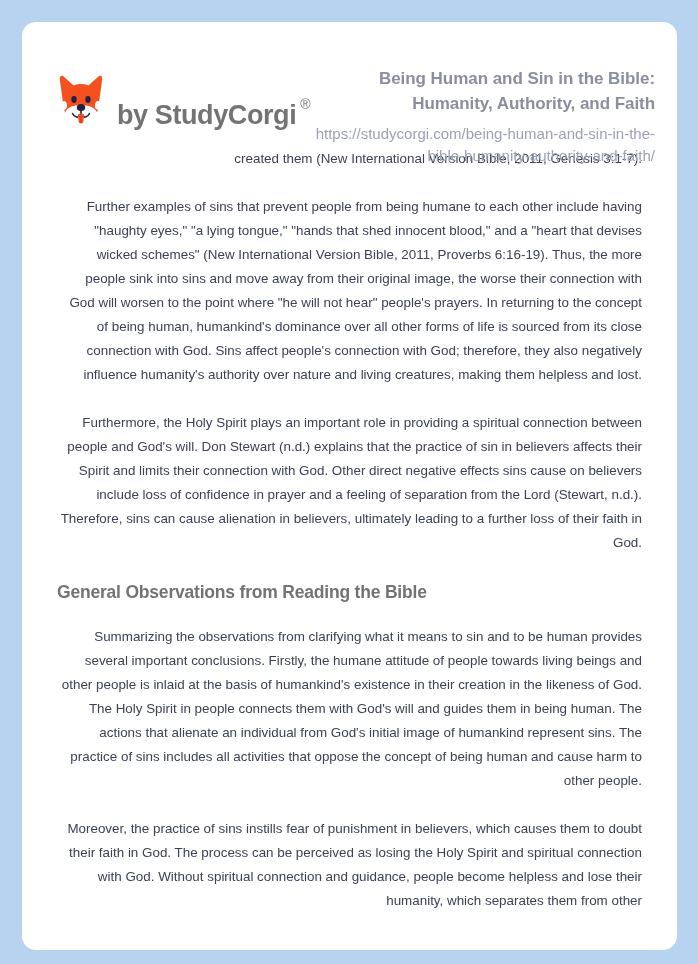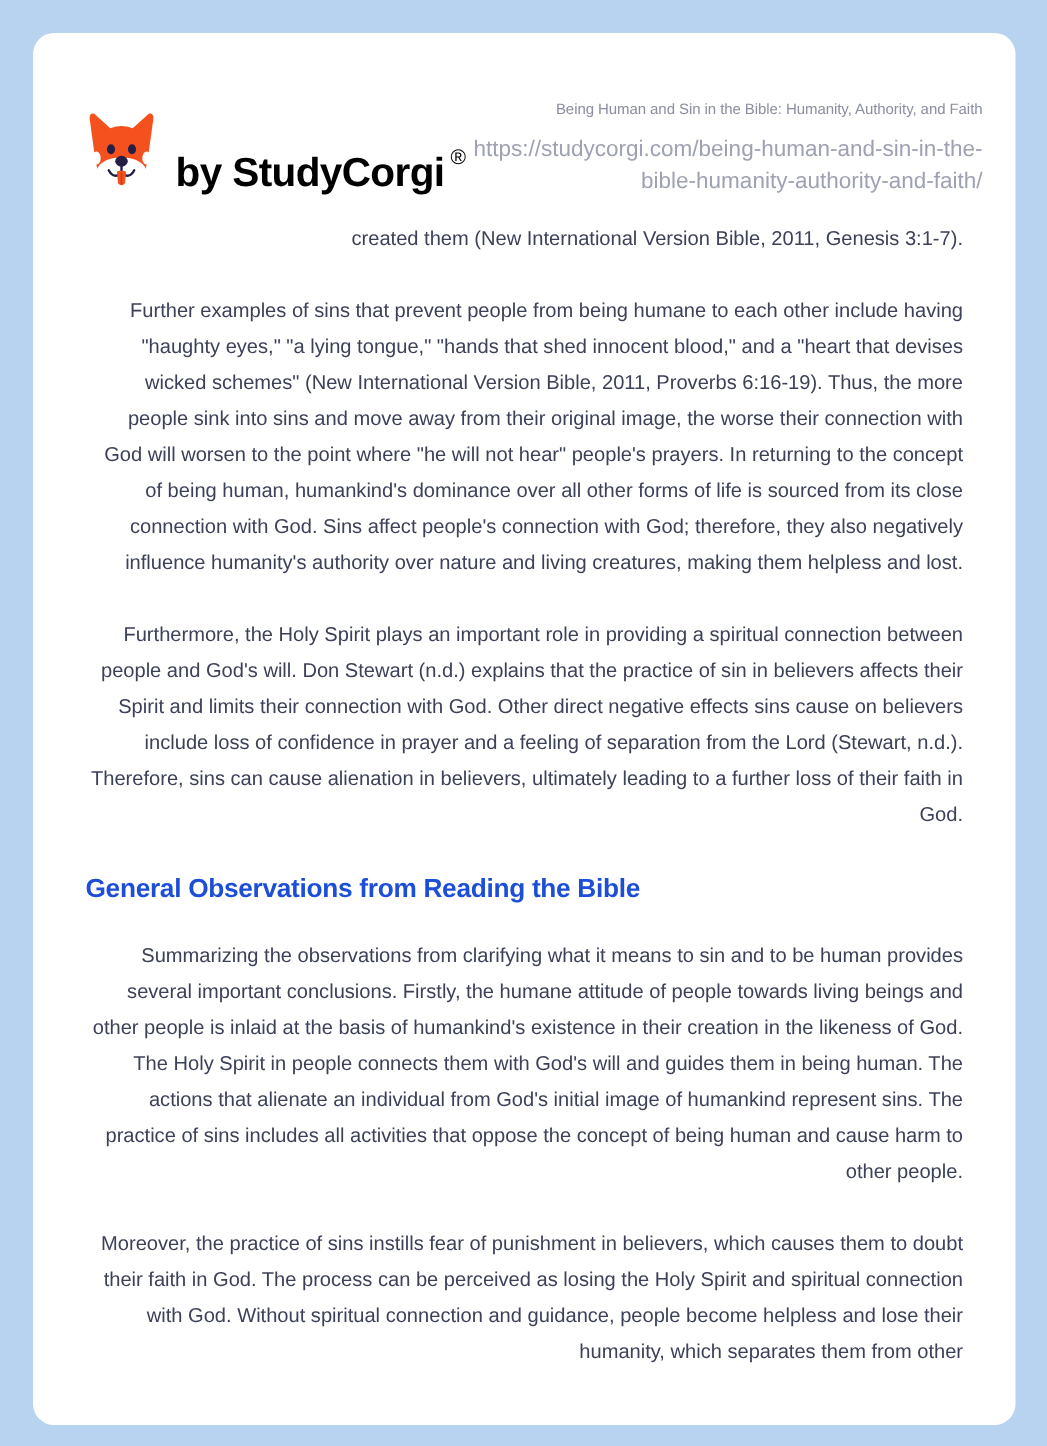--- a/index.html
+++ b/index.html
@@ -52,21 +52,21 @@
 
   #corgi-logo {
     width: 46px;
     height: 52px;
     display: block;
   }
 
   #brand-wordmark {
     display: flex;
     align-items: flex-start;
-    color: #000000;
+    color: #737373;
     font-size: 27px;
     font-weight: bold;
     letter-spacing: -0.4px;
     line-height: 1;
     white-space: nowrap;
     margin-top: 32px;
   }
   #brand-reg {
     font-size: 14px;
     line-height: 1;
@@ -78,22 +78,22 @@
 
   #header-meta {
     position: absolute;
     right: 22px;
     top: 45px;
     width: 340px;
     text-align: right;
   }
   #header-title {
     color: #8b8ea0;
-    font-size: 10px;
-    font-weight: normal;
+    font-size: 17px;
+    font-weight: bold;
     line-height: 1.45;
     letter-spacing: -0.05px;
   }
   #header-url {
     margin-top: 7px;
     color: #9ea1b3;
     font-size: 15px;
     font-weight: normal;
     line-height: 1.45;
     word-break: break-all;
@@ -109,21 +109,21 @@
     font-size: 13.4px;
     line-height: 24px;
     margin: 0 0 24px 0;
     text-align: right;
   }
   .para:first-child {
     margin-top: 0;
   }
 
   h2.section-heading {
-    color: #1d4ed8;
+    color: #737373;
     font-size: 17.5px;
     font-weight: bold;
     line-height: 26px;
     margin: 16px 0 20px 0;
     letter-spacing: -0.2px;
   }
 </style>
 </head>
 <body>
 

